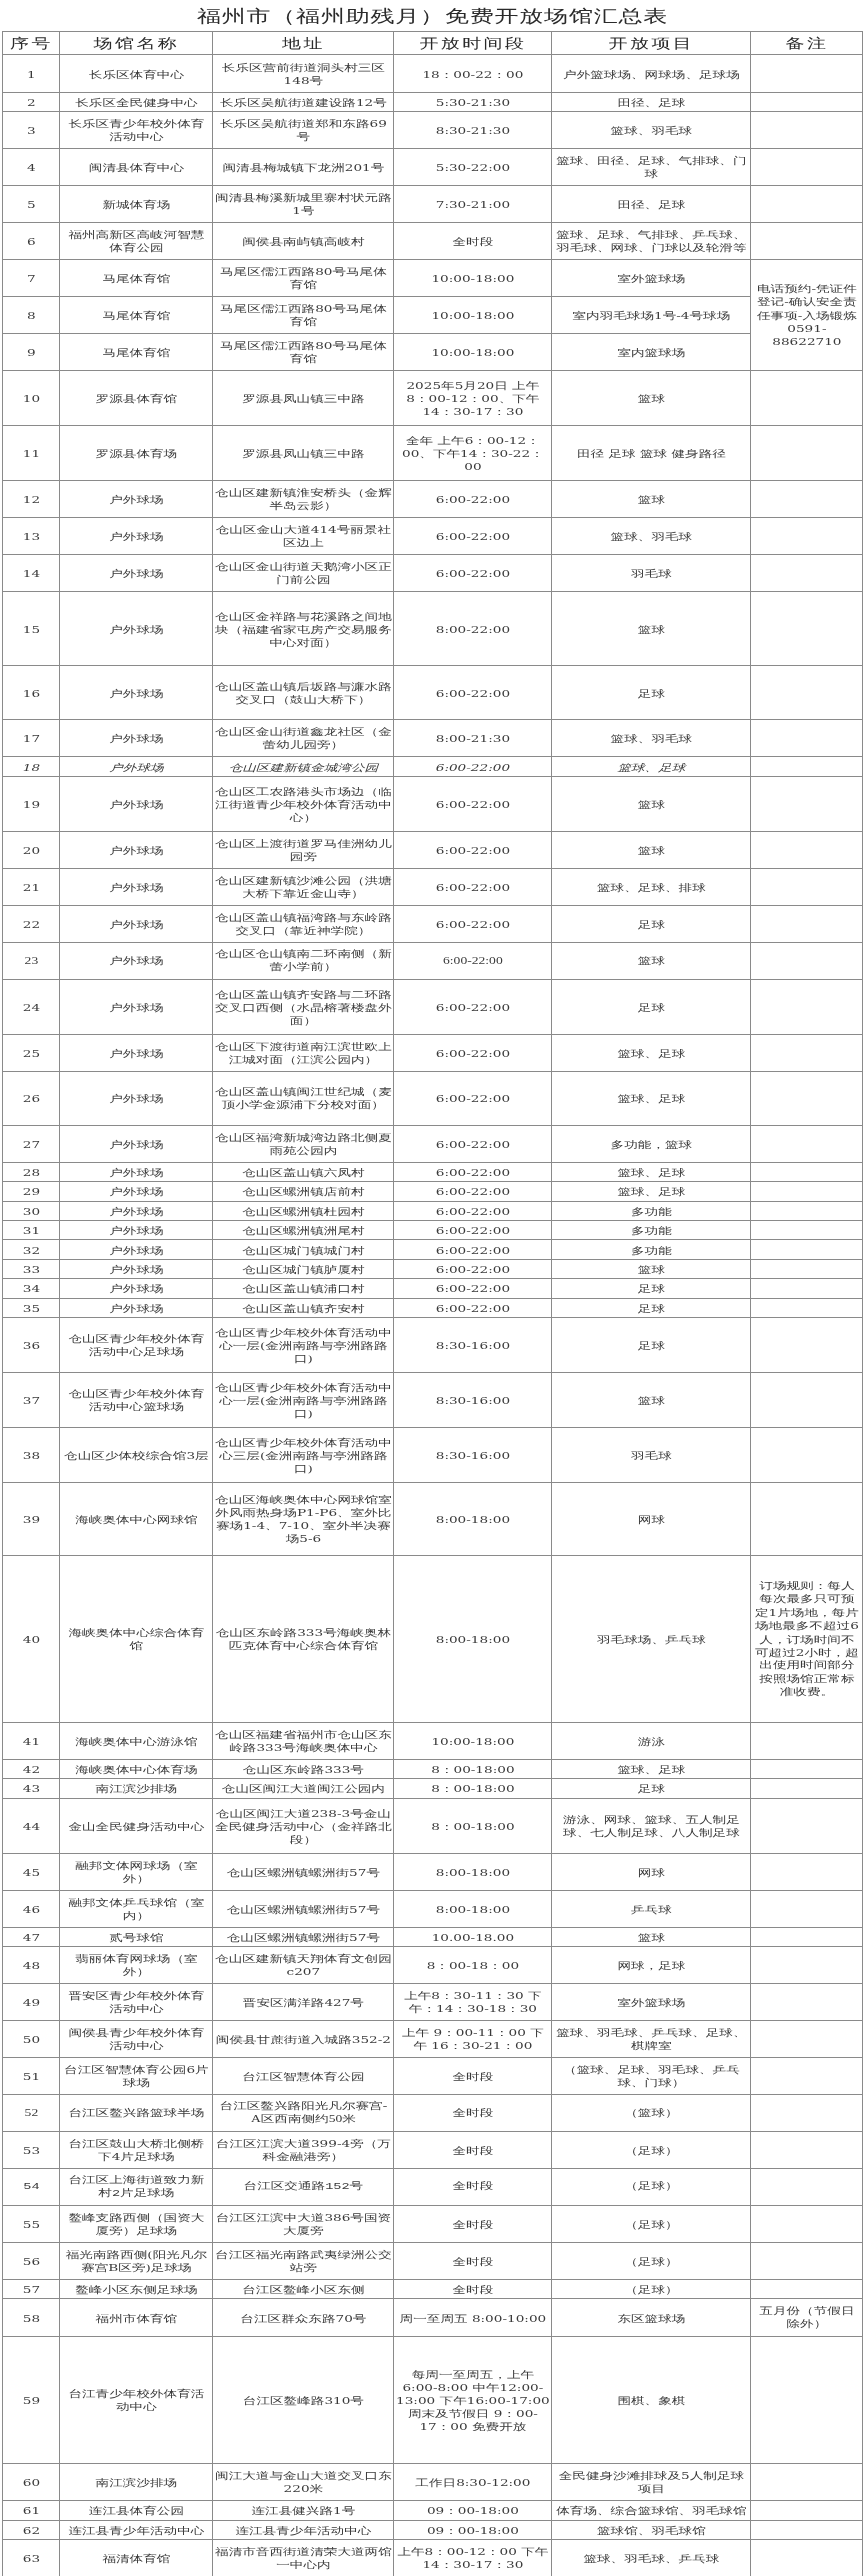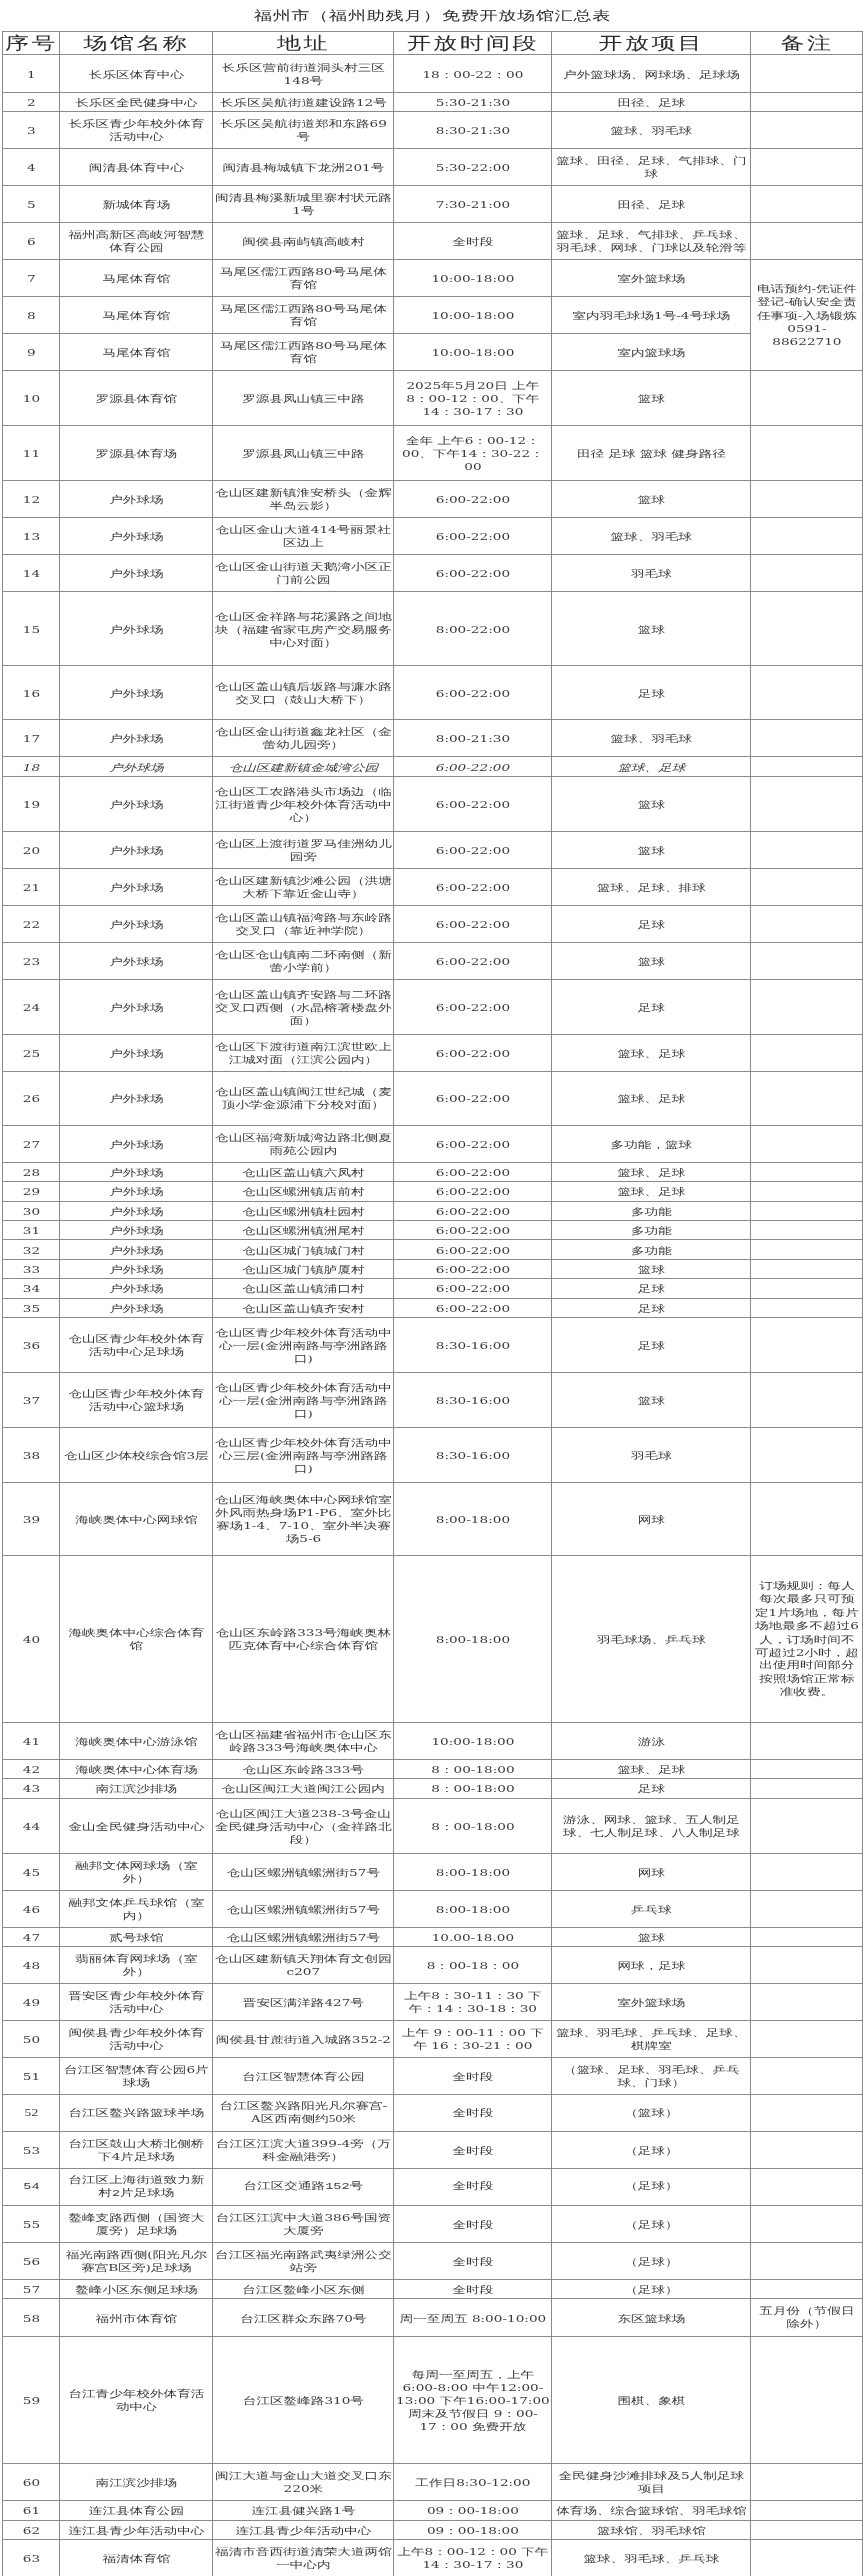--- a/index.html
+++ b/index.html
@@ -1,22 +1,22 @@
 <!DOCTYPE html>
 <html style="font-size:13px"><head>
 <meta charset="utf-8">
 <style>
   html, body { margin:0; padding:0; background:#ffffff; }
   body { width:865px; height:2576px; overflow:hidden; font-family:"DejaVu Serif","Liberation Serif",serif; color:#3a3a3a; }
   .page { position:relative; width:865px; }
-  .title { height:31px; display:flex; align-items:center; justify-content:center; font-size:18px; color:#2a2a2a; letter-spacing:0.8px;text-align:center; }
+  .title { height:31px; display:flex; align-items:center; justify-content:center; font-size:24px; color:#2a2a2a; letter-spacing:0.8px;text-align:center; }
   .title span { display:inline-block; transform:scaleY(0.72); }
   table { border-collapse:collapse; table-layout:fixed; width:860px; margin-left:2.4px; }
   td, th { border:1.2px solid #8a8a8a; text-align:center; vertical-align:middle; padding:0 1.6px; font-weight:normal; font-size:13.6px; line-height:18px; overflow:hidden; }
-  th { font-size:24px; color:#2a2a2a; letter-spacing:2.4px; }
+  th { font-size:19px; color:#2a2a2a; letter-spacing:2.4px; }
   .t { display:inline-block; transform:scaleY(0.72); transform-origin:center; }
   td.rm { font-size:13.6px; line-height:18.4px; }
 </style>
 </head>
 <body>
 
 <div class="page">
   <div class="title">
       <span>福州市（福州助残月）免费开放场馆汇总表</span>
     </div>
@@ -207,21 +207,21 @@
           <td class="rm"><span class="t"></span></td>
         </tr>
         <tr style="height: 36px;">
           <td><span class="t">22</span></td>
           <td><span class="t">户外球场</span></td>
           <td><span class="t">仓山区盖山镇福湾路与东岭路交叉口（靠近神学院）</span></td>
           <td><span class="t">6:00-22:00</span></td>
           <td><span class="t">足球</span></td>
           <td class="rm"><span class="t"></span></td>
         </tr>
-        <tr style="height: 37px;">
+        <tr style="height: 37px; font-family: Liberation Serif, serif;">
           <td><span class="t">23</span></td>
           <td><span class="t">户外球场</span></td>
           <td><span class="t">仓山区仓山镇南二环南侧（新蕾小学前）</span></td>
           <td><span class="t">6:00-22:00</span></td>
           <td><span class="t">篮球</span></td>
           <td class="rm"><span class="t"></span></td>
         </tr>
         <tr style="height: 54px;">
           <td><span class="t">24</span></td>
           <td><span class="t">户外球场</span></td>

